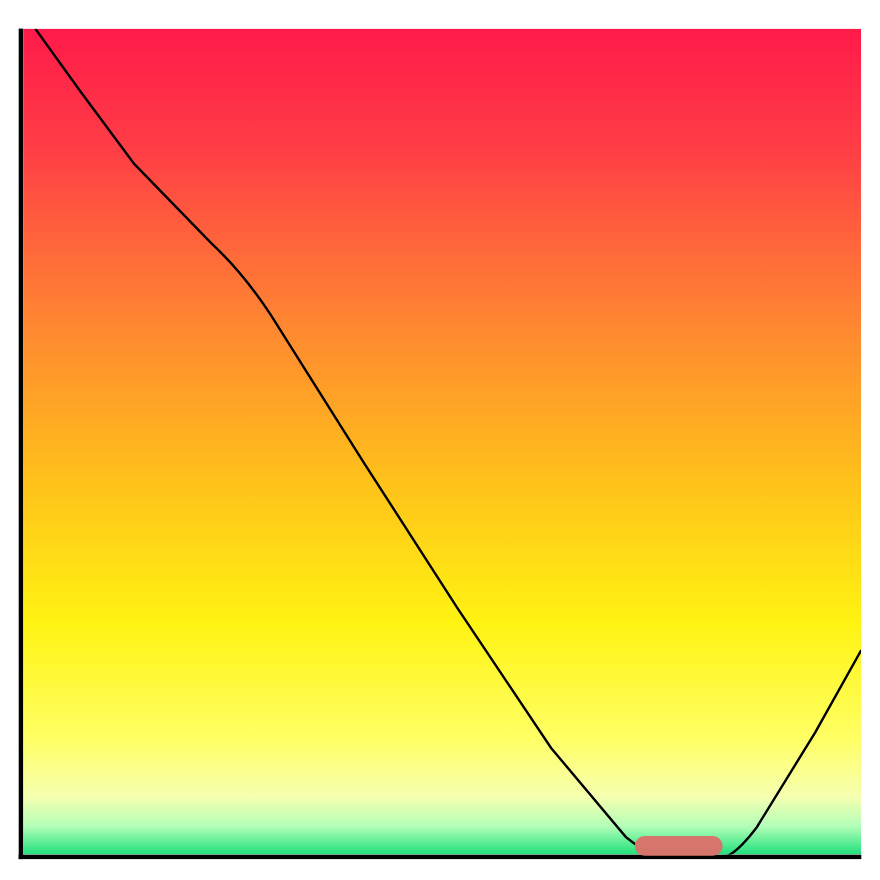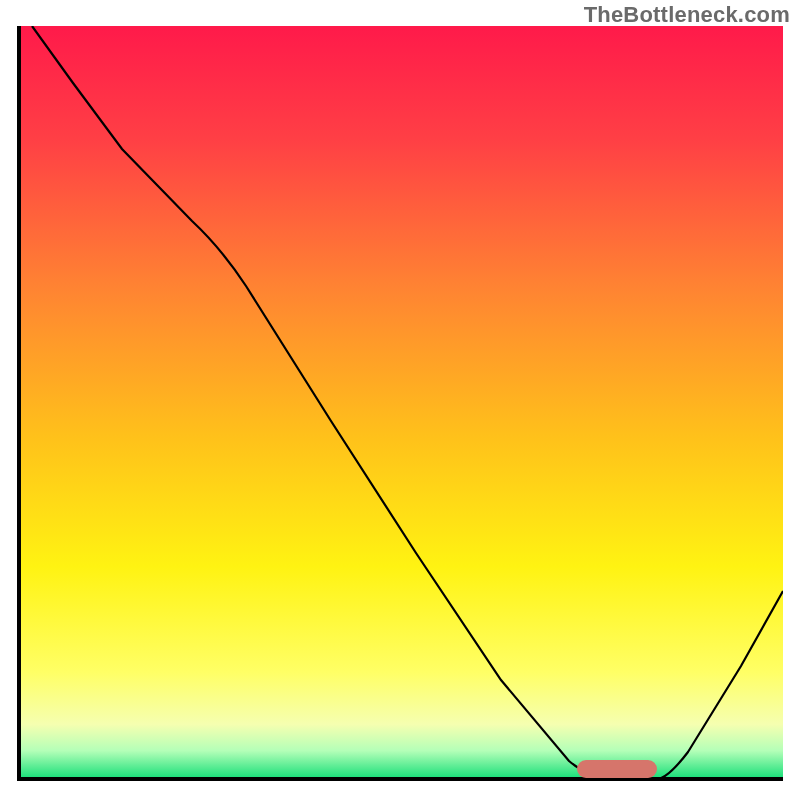--- a/index.html
+++ b/index.html
@@ -56,21 +56,20 @@
     background: #d6756b;
     border-radius: 9px;
     z-index: 4;
   }
 </style>
 </head>
 <body>
 
 <div class="container">
 
-  <div class="watermark">TheBottleneck.com</div>
 
   <div class="plot-area">
     <svg class="plot-svg" viewBox="0 0 762 751" preserveAspectRatio="none">
       <defs>
         <linearGradient id="bg-grad" x1="0" y1="0" x2="0" y2="1">
         <stop offset="0.00%" stop-color="#ff1a4a"></stop>
             <stop offset="15.00%" stop-color="#ff3f45"></stop>
             <stop offset="35.00%" stop-color="#ff8432"></stop>
             <stop offset="55.00%" stop-color="#ffc21a"></stop>
             <stop offset="72.00%" stop-color="#fff312"></stop>

